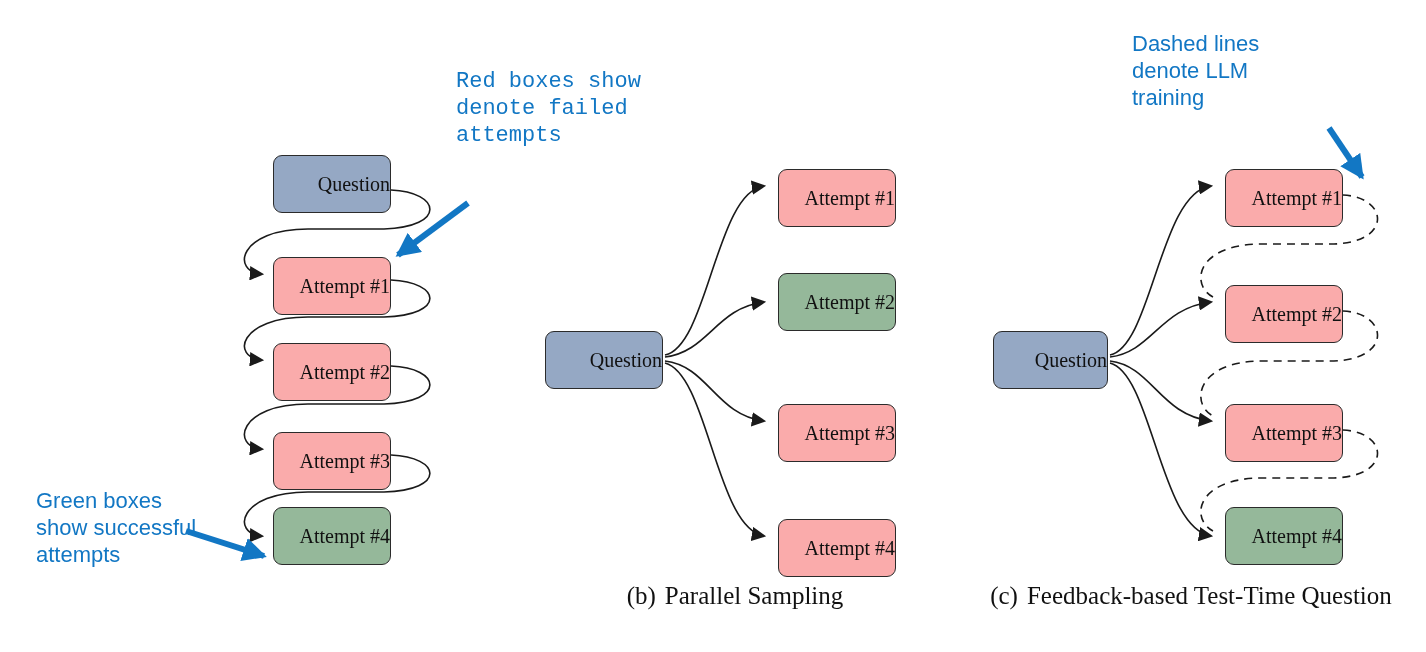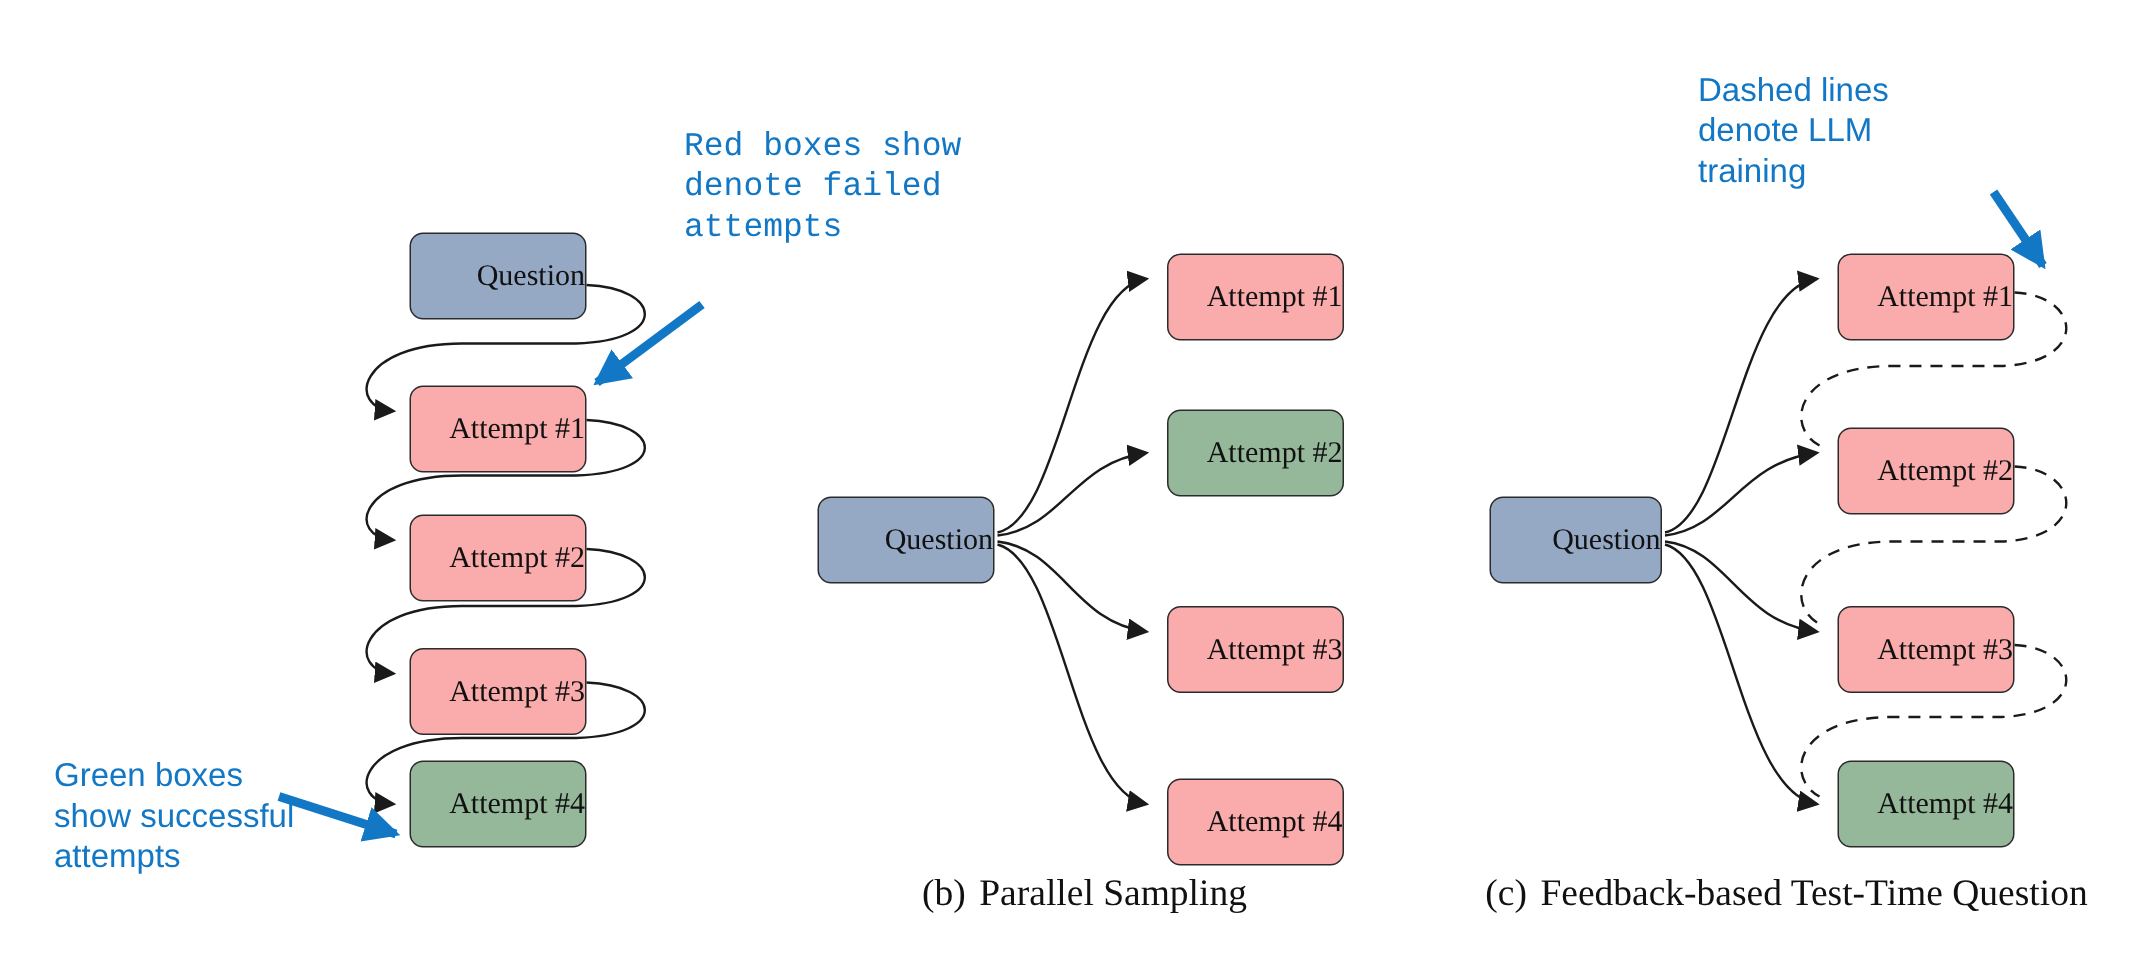--- a/index.html
+++ b/index.html
@@ -30,21 +30,20 @@
     font-size:25px;color:#111111;
     white-space:nowrap;
   }
   .caption .cap-title{margin-left:9px;}
   .annotation{
     position:absolute;
     font-family:"Liberation Sans", sans-serif;
     font-size:22px;line-height:27px;
     color:var(--annotation_blue);
     white-space:pre-line;
-    margin-top:16px;
   }
   path.flow{fill:none;stroke:var(--line_color);stroke-width:1.6px;}
   path.flow.dashed{stroke-dasharray:8 6;}
   path.note-arrow{fill:none;stroke:var(--annotation_blue);stroke-width:6px;}
 </style>
 </head>
 <body>
 
 <div id="stage">
 
@@ -123,21 +122,21 @@
   <div class="node failed" style="left:1225px;top:273px;">
       <span>Attempt #2</span>
     </div>
   <div class="node failed" style="left:1225px;top:392px;">
       <span>Attempt #3</span>
     </div>
   <div class="node success" style="left:1225px;top:507px;">
       <span>Attempt #4</span>
     </div>
 
-  <div class="caption" style="left:588px;width:270px;">
+  <div class="caption" style="left:600px;width:270px;">
     <span class="cap-prefix">(b)</span><span class="cap-title">Parallel Sampling</span>
   </div>
   <div class="caption" style="left:952px;width:478px;">
     <span class="cap-prefix">(c)</span><span class="cap-title">Feedback-based Test-Time Question</span>
   </div>
 
   <div class="annotation" style="left:456px;top:68px;width:210px;font-family:Liberation Mono, monospace;">Red boxes show
 denote failed
 attempts</div>
   <div class="annotation" style="left:36px;top:487px;width:210px;">Green boxes

